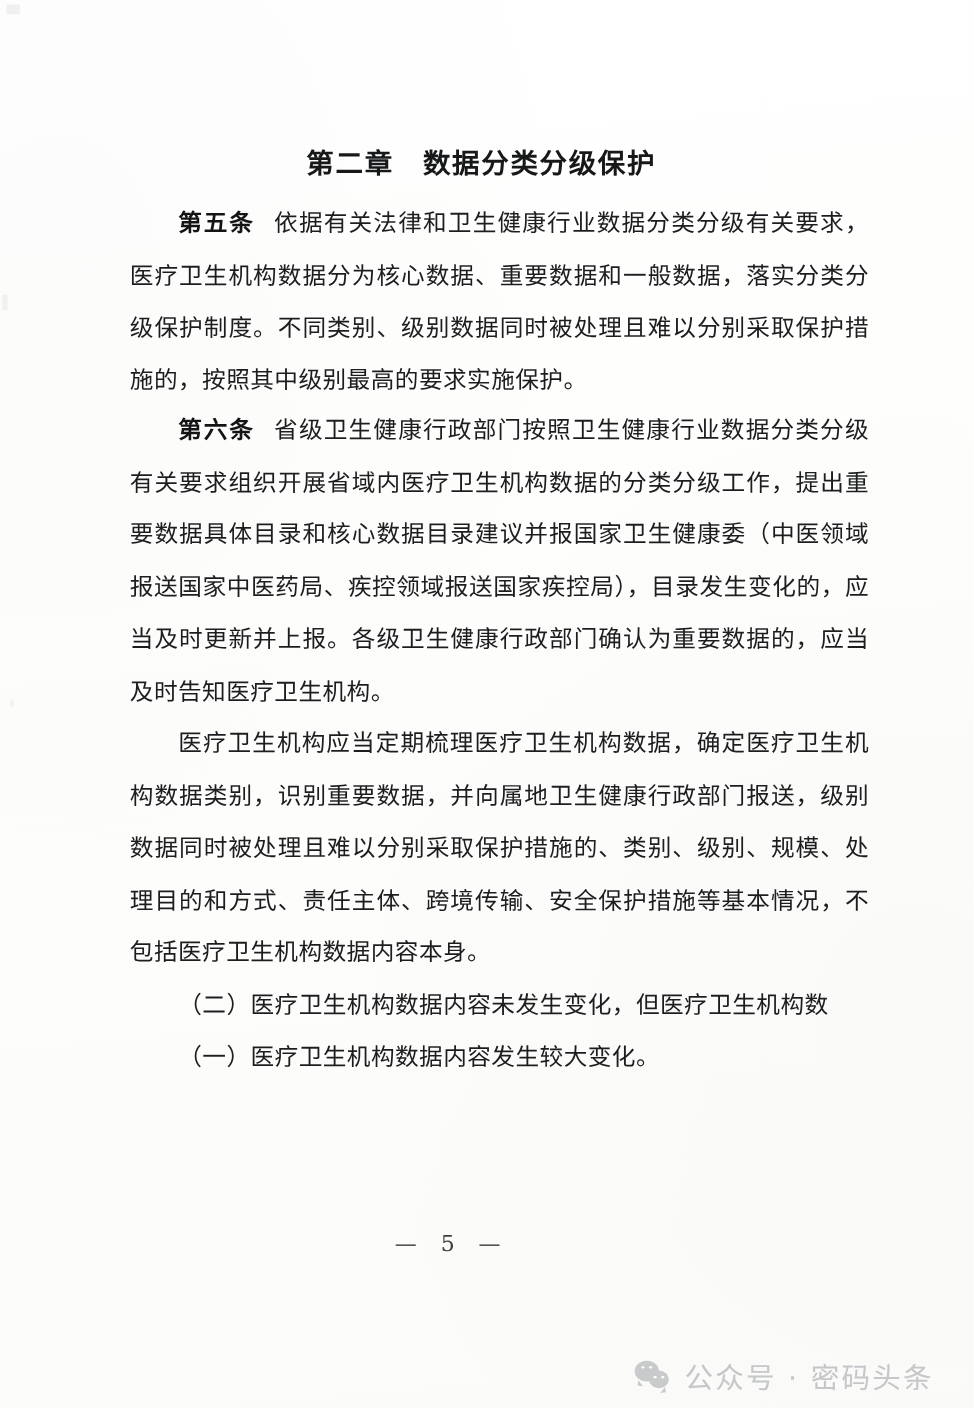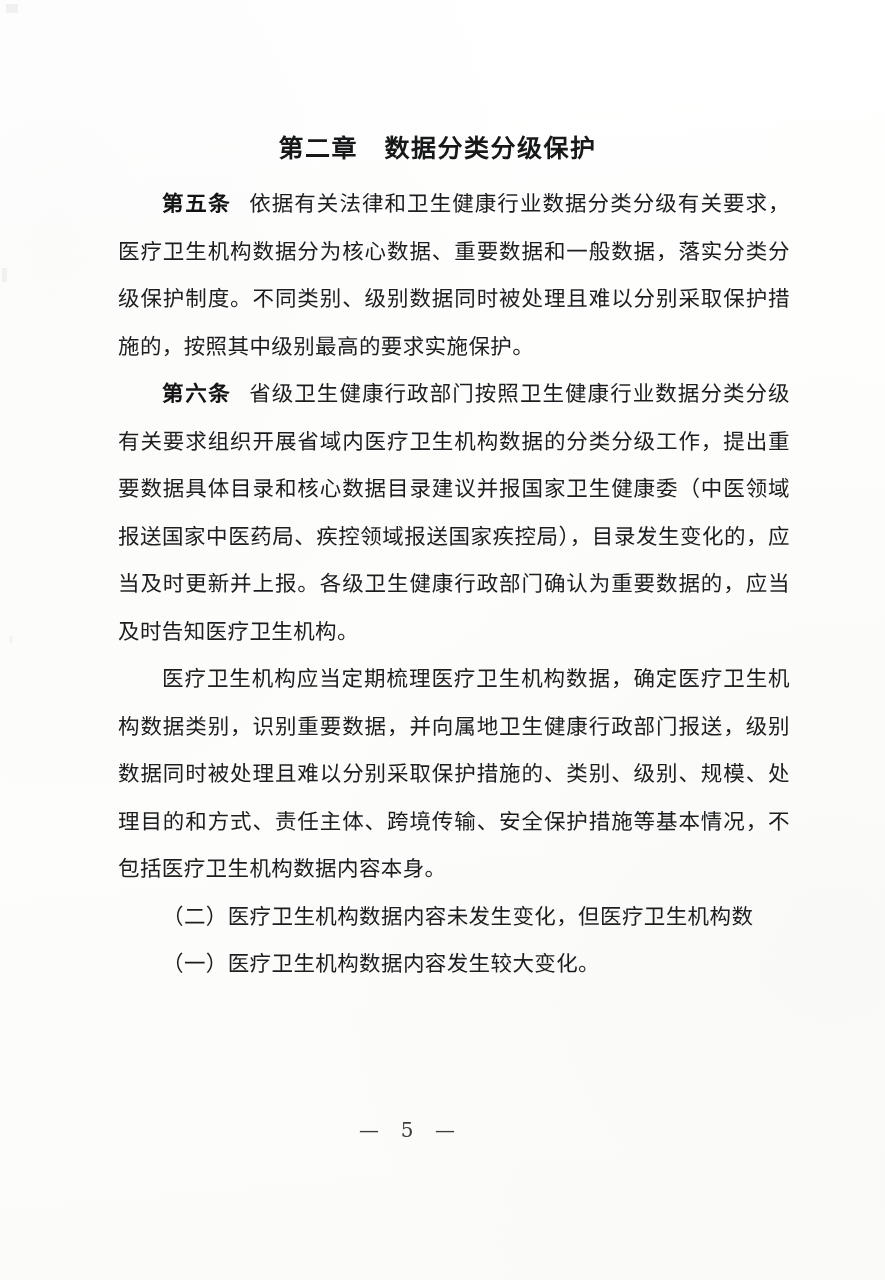--- a/index.html
+++ b/index.html
@@ -74,21 +74,21 @@
     color: #1c1d1f;
     font-family: "DejaVu Sans", "Liberation Sans", sans-serif;
     font-size: 21.5px;
     line-height: 47.5px;
     letter-spacing: 0.4px;
     text-align: justify;
     text-justify: inter-character;
     text-align-last: left;
     word-break: break-all;
   }
-  .para + .para { margin-top: 0px; }
+  .para + .para { margin-top: 0px; font-family: Liberation Mono, monospace; }
 
   .para.indent { text-indent: 44px; margin-left: 18px; }
 
   .para .art-no {
     font-weight: 700;
     letter-spacing: 1px;
     color: #131416;
   }
   .para .gap { display: inline-block; width: 17px; }
 
@@ -198,15 +198,26 @@
 
 
       <p class="para indent"><span>（二）医疗卫生机构数据内容未发生变化，但医疗卫生机构数</span></p>
 
       <p class="para indent"><span>（一）医疗卫生机构数据内容发生较大变化。</span></p>
 
     </div>
 
     <div class="page-number">—  5  —</div>
 
+    <div class="watermark">
+      <span class="wm-logo">
+        <span class="bub big"></span>
+        <span class="bub small"></span>
+        <span class="eye e1"></span>
+        <span class="eye e2"></span>
+        <span class="eye e3"></span>
+        <span class="eye e4"></span>
+      </span>
+      <span class="wm-text">公众号 · 密码头条</span>
+    </div>
 
   </div>
 </div>
 
 </body></html>

